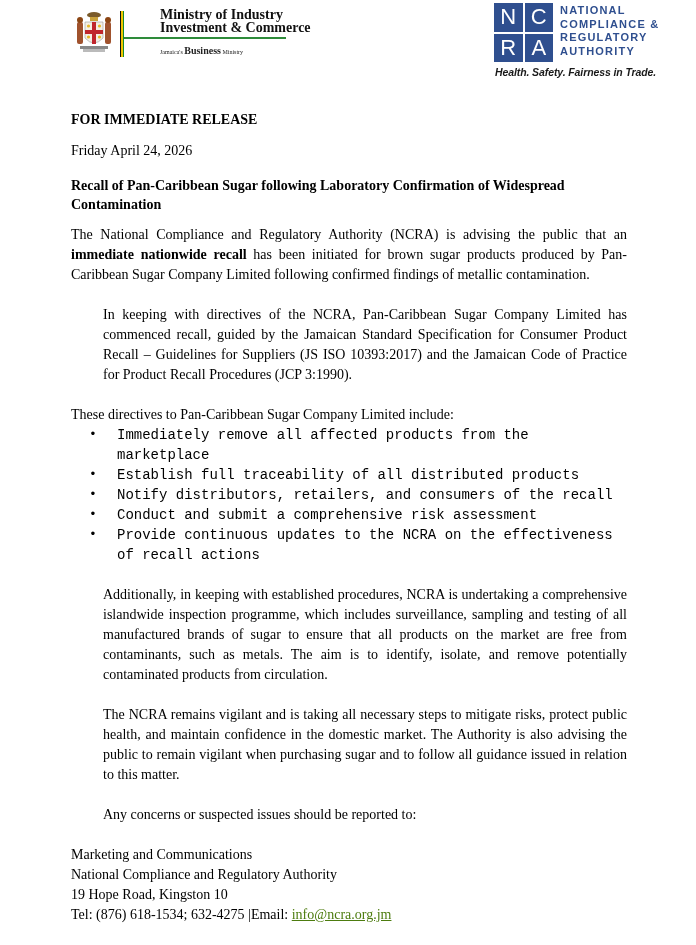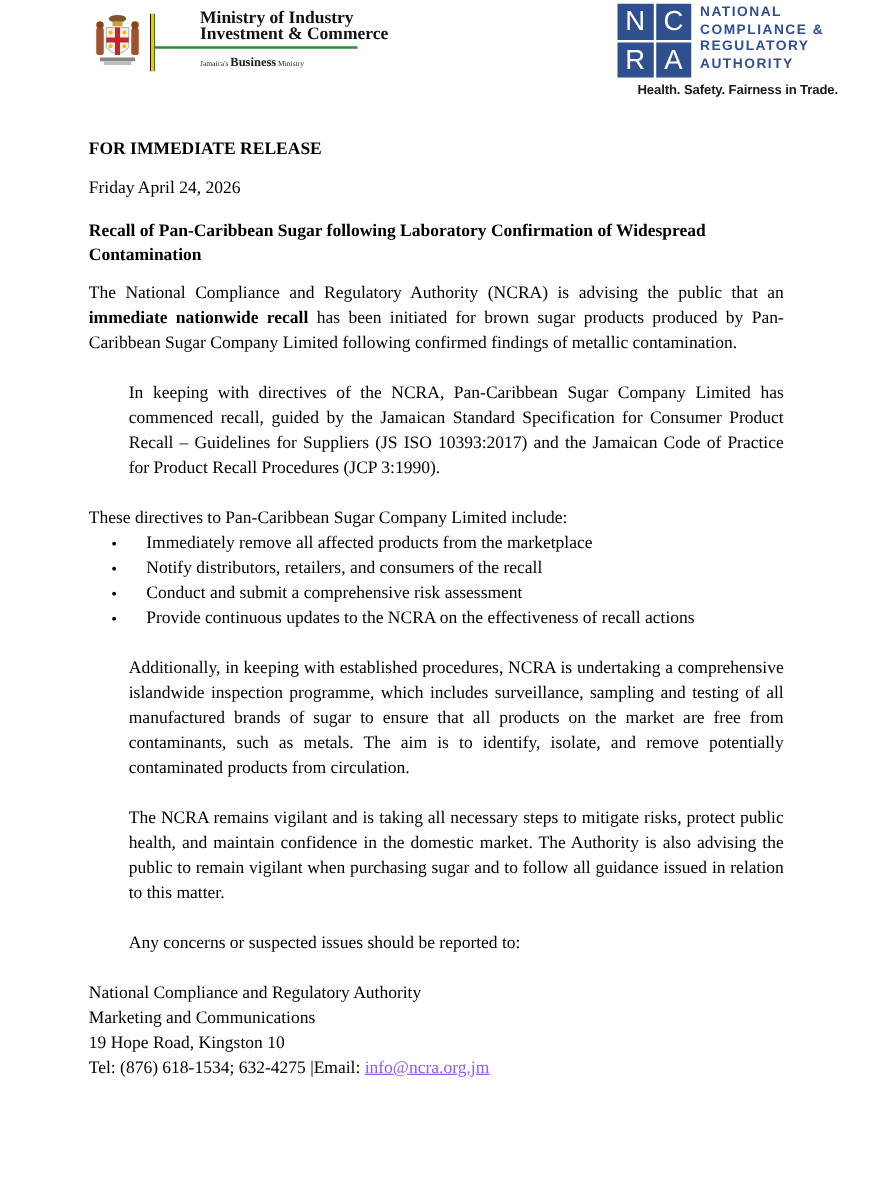--- a/index.html
+++ b/index.html
@@ -17,37 +17,37 @@
   .ministry-tagline { position: absolute; left: 90px; top: 39px; font-size: 6px; white-space: nowrap; color: #222; }
   .ministry-tagline b { font-size: 10px; text-align: right; }
 
   .ncra-logo { position: absolute; left: 494px; top: 3px; width: 200px; height: 80px; }
   .ncra-grid { position: absolute; left: 0; top: 0; width: 59px; height: 59px; background: #fff;
                display: grid; grid-template-columns: 1fr 1fr; grid-template-rows: 1fr 1fr; gap: 2px; }
   .ncra-cell { background: #2f4f8f; color: #fff; font-family: "Liberation Sans", "DejaVu Sans", sans-serif;
                font-size: 22px; display: flex; align-items: center; justify-content: center; line-height: 1; }
   .ncra-name { position: absolute; left: 66px; top: 1px; font-family: "Liberation Sans", "DejaVu Sans", sans-serif;
                font-weight: bold; font-size: 11px; line-height: 13.5px; color: #2f4f8f; letter-spacing: 1.2px; white-space: nowrap; }
-  .ncra-slogan { position: absolute; left: 16px; top: 63px; font-family: "Liberation Sans", "DejaVu Sans", sans-serif;
-                 font-weight: bold; font-size: 10.5px; color: #1a1a1a; white-space: nowrap; letter-spacing: -0.1px; }
+  .ncra-slogan { position: absolute; left: 1px; top: 63px; font-family: "Liberation Sans", "DejaVu Sans", sans-serif;
+                 font-weight: bold; font-size: 10.5px; color: #1a1a1a; white-space: nowrap; letter-spacing: -0.1px; font-style: italic; }
 
   
   .doc { position: absolute; left: 71px; top: 110px; width: 556px; font-size: 14px; line-height: 20px; }
   .release-label { font-weight: bold; margin: 0; }
   .date { text-align: left; margin: 11px 0 0 0; }
   .headline { font-weight: bold; margin: 15px 0 0 0; line-height: 19px; }
   p.para { margin: 11px 0 0 0; text-align: justify; }
   p.gap { margin-top: 20px; margin-left: 32px; }
   .intro-list { margin: 20px 0 0 0; }
   ul.directives { margin: 0; padding: 0 0 0 46px; list-style: none; }
-  ul.directives li { position: relative; line-height: 20px; }
+  ul.directives li { position: relative; line-height: 20px; font-family: Liberation Mono, monospace; }
   ul.directives li::before { content: "•"; position: absolute; left: -28px; top: 0; font-size: 13px; }
   .contact { margin-top: 20px; }
   .contact div { line-height: 20px; }
-  .email-link { color: #8b5cf6; text-decoration: underline; }
+  .email-link { color: #4d7c0f; text-decoration: underline; }
 </style>
 </head>
 <body>
 
 <div class="ministry-logo">
   <svg class="coat-of-arms" viewBox="0 0 40 44">
 
     <ellipse cx="20" cy="5" rx="7" ry="3" fill="#7a5a2a"></ellipse>
     <rect x="16" y="7" width="8" height="4" fill="#c9a13b"></rect>
 
@@ -101,28 +101,29 @@
   <p class="date">Friday April 24, 2026</p>
   <p class="headline">Recall of Pan-Caribbean Sugar following Laboratory Confirmation of Widespread Contamination</p>
 
   <p class="para"><span>The National Compliance and Regulatory Authority (NCRA) is advising the public that an </span><b>immediate nationwide recall</b><span> has been initiated for brown sugar products produced by Pan-Caribbean Sugar Company Limited following confirmed findings of metallic contamination.</span></p>
 
   <p class="para gap">In keeping with directives of the NCRA, Pan-Caribbean Sugar Company Limited has commenced recall, guided by the Jamaican Standard Specification for Consumer Product Recall – Guidelines for Suppliers (JS ISO 10393:2017) and the Jamaican Code of Practice for Product Recall Procedures (JCP 3:1990).</p>
 
   <div class="intro-list">These directives to Pan-Caribbean Sugar Company Limited include:</div>
   <ul class="directives">
     <li>Immediately remove all affected products from the marketplace</li>
+    <li>Establish full traceability of all distributed products</li>
     <li>Notify distributors, retailers, and consumers of the recall</li>
     <li>Conduct and submit a comprehensive risk assessment</li>
     <li>Provide continuous updates to the NCRA on the effectiveness of recall actions</li>
   </ul>
 
   <p class="para gap">Additionally, in keeping with established procedures, NCRA is undertaking a comprehensive islandwide inspection programme, which includes surveillance, sampling and testing of all manufactured brands of sugar to ensure that all products on the market are free from contaminants, such as metals. The aim is to identify, isolate, and remove potentially contaminated products from circulation.</p>
   <p class="para gap">The NCRA remains vigilant and is taking all necessary steps to mitigate risks, protect public health, and maintain confidence in the domestic market. The Authority is also advising the public to remain vigilant when purchasing sugar and to follow all guidance issued in relation to this matter.</p>
   <p class="para gap">Any concerns or suspected issues should be reported to:</p>
 
   <div class="contact">
+    <div>Marketing and Communications</div>
     <div>National Compliance and Regulatory Authority</div>
-    <div>Marketing and Communications</div>
     <div>19 Hope Road, Kingston 10</div>
     <div><span>Tel: (876) 618-1534; 632-4275 |Email: </span><a class="email-link" href="mailto:info@ncra.org.jm">info@ncra.org.jm</a></div>
   </div>
 </div>
 
 </body></html>

